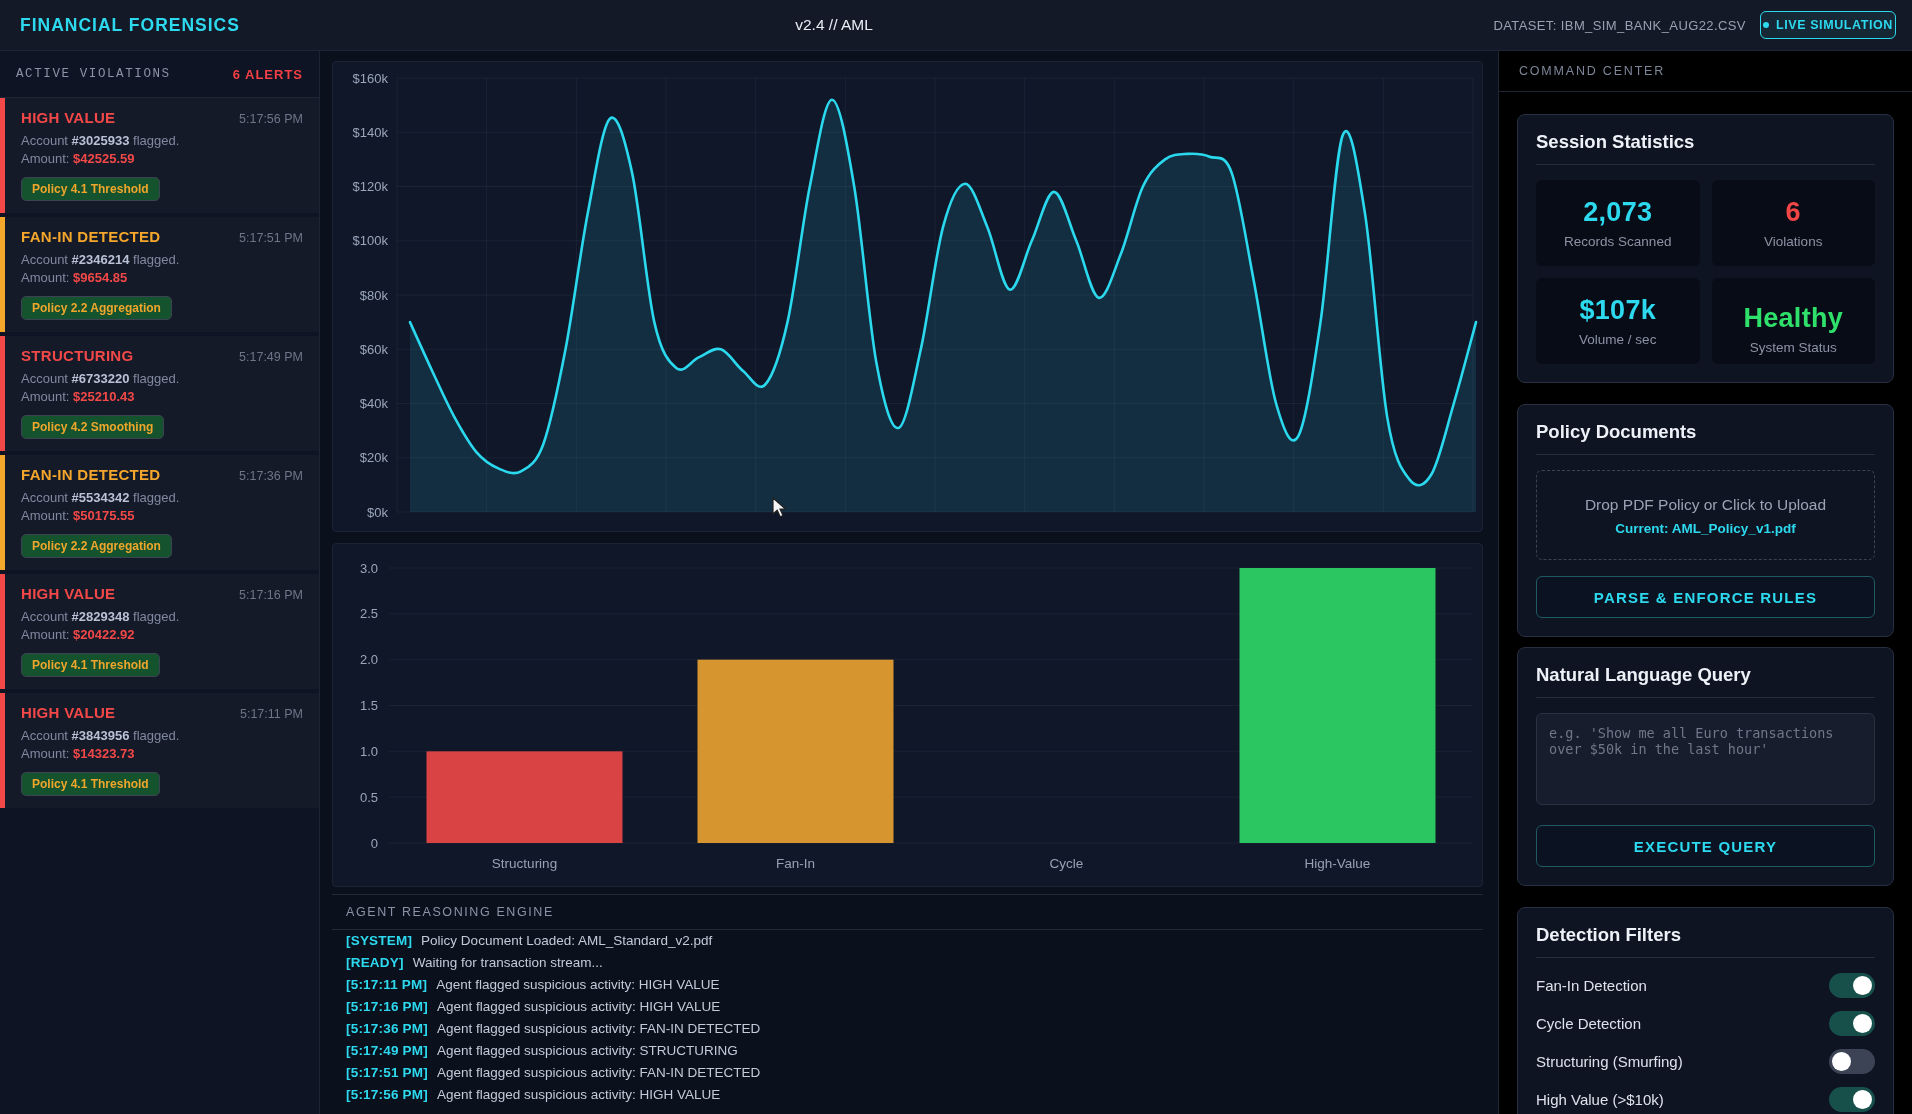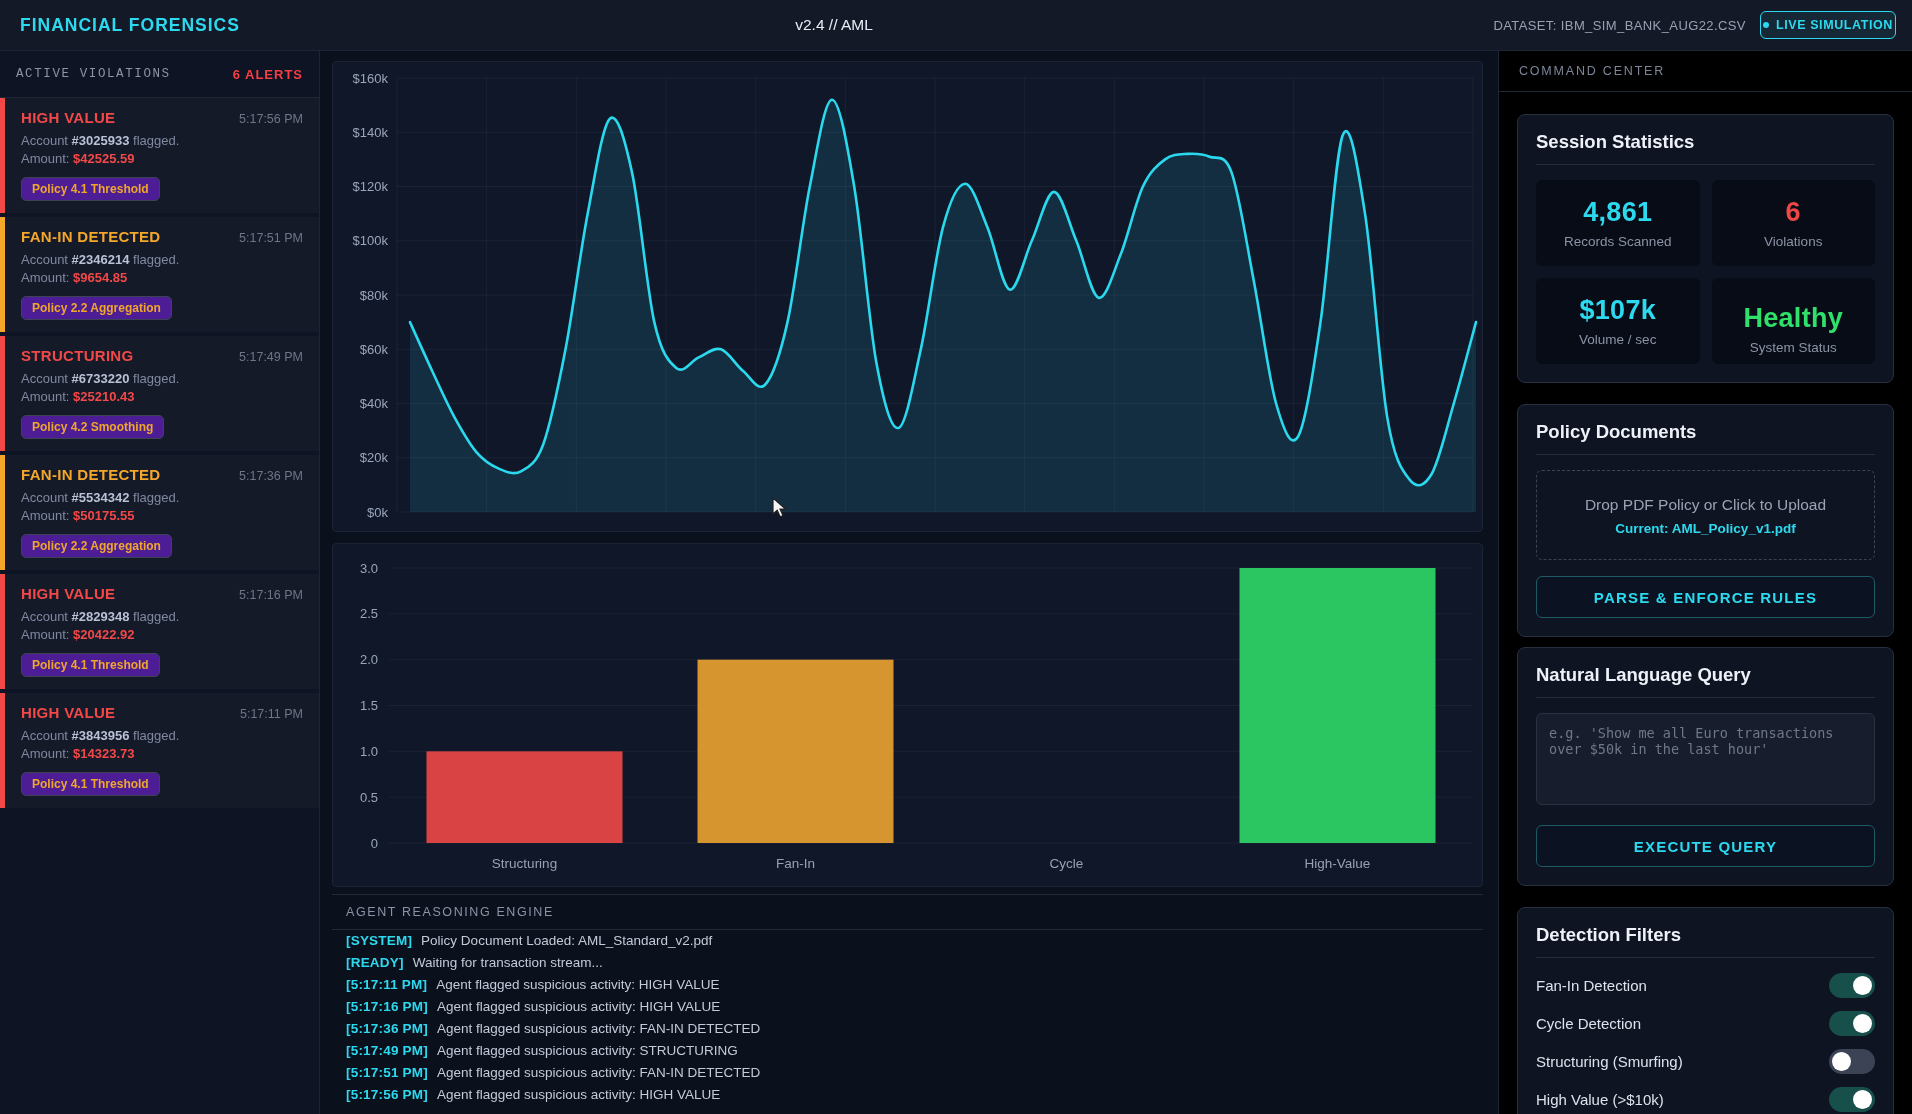--- a/index.html
+++ b/index.html
@@ -32,21 +32,21 @@
   .violation-card { background:#151a29; border-left:5px solid #f34848; padding:11px 16px 12px 16px; margin-bottom:4px; }
   .violation-card.orange { border-left-color:#f5a72b; }
   .vio-row1 { display:flex; justify-content:space-between; align-items:baseline; }
   .vio-type { font-size:15px; font-weight:800; letter-spacing:.3px; color:#f34848; }
   .violation-card.orange .vio-type { color:#f5a72b; }
   .vio-time { font-size:12.5px; color:#6d7587; }
   .vio-body { margin-top:6px; font-size:13px; line-height:18px; color:#8089a0; }
   .vio-account { color:#b9c1d5; font-weight:700; }
   .vio-amount { color:#f34848; font-weight:800; }
   .vio-chip { display:inline-block; margin-top:9px; padding:4px 10px; border:1px solid #3d4254;
-              border-radius:5px; background:#4c1d95; color:#f0a62c; font-size:12px; font-weight:700; }
+              border-radius:5px; background:#14532d; color:#f0a62c; font-size:12px; font-weight:700; }
 
   
   .center { flex:1; display:flex; flex-direction:column; padding:10px 15px 0 12px; min-width:0; }
   .chart-card { background:#101729; border:1px solid #1b2335; border-radius:4px; }
   .chart-card.line { height:471px; }
   .chart-card.bar { height:344px; margin-top:11px; }
   .log-panel { margin-top:7px; flex:1; display:flex; flex-direction:column; min-height:0; }
   .log-header { height:36px; flex:none; border-top:1px solid #222a3a; border-bottom:1px solid #222a3a;
                 display:flex; align-items:center; padding-left:14px; font-size:12.5px; letter-spacing:1.6px; color:#8b93a6; }
   .log-body { flex:1; overflow:hidden; padding:10px 16px 0 14px; }
@@ -238,21 +238,21 @@
     </div>
 
     <div class="command">
       <div class="command-header">COMMAND CENTER</div>
 
       <div class="cmd-card">
         <div class="cmd-title">Session Statistics</div>
         <div class="cmd-divider"></div>
         <div class="stat-grid" id="stat-grid">
             <div class="stat-box">
-              <div class="stat-value cyan">4,861</div>
+              <div class="stat-value cyan">2,073</div>
               <div class="stat-label">Records Scanned</div>
             </div>
             <div class="stat-box">
               <div class="stat-value red">6</div>
               <div class="stat-label">Violations</div>
             </div>
             <div class="stat-box">
               <div class="stat-value cyan">$107k</div>
               <div class="stat-label">Volume / sec</div>
             </div>

